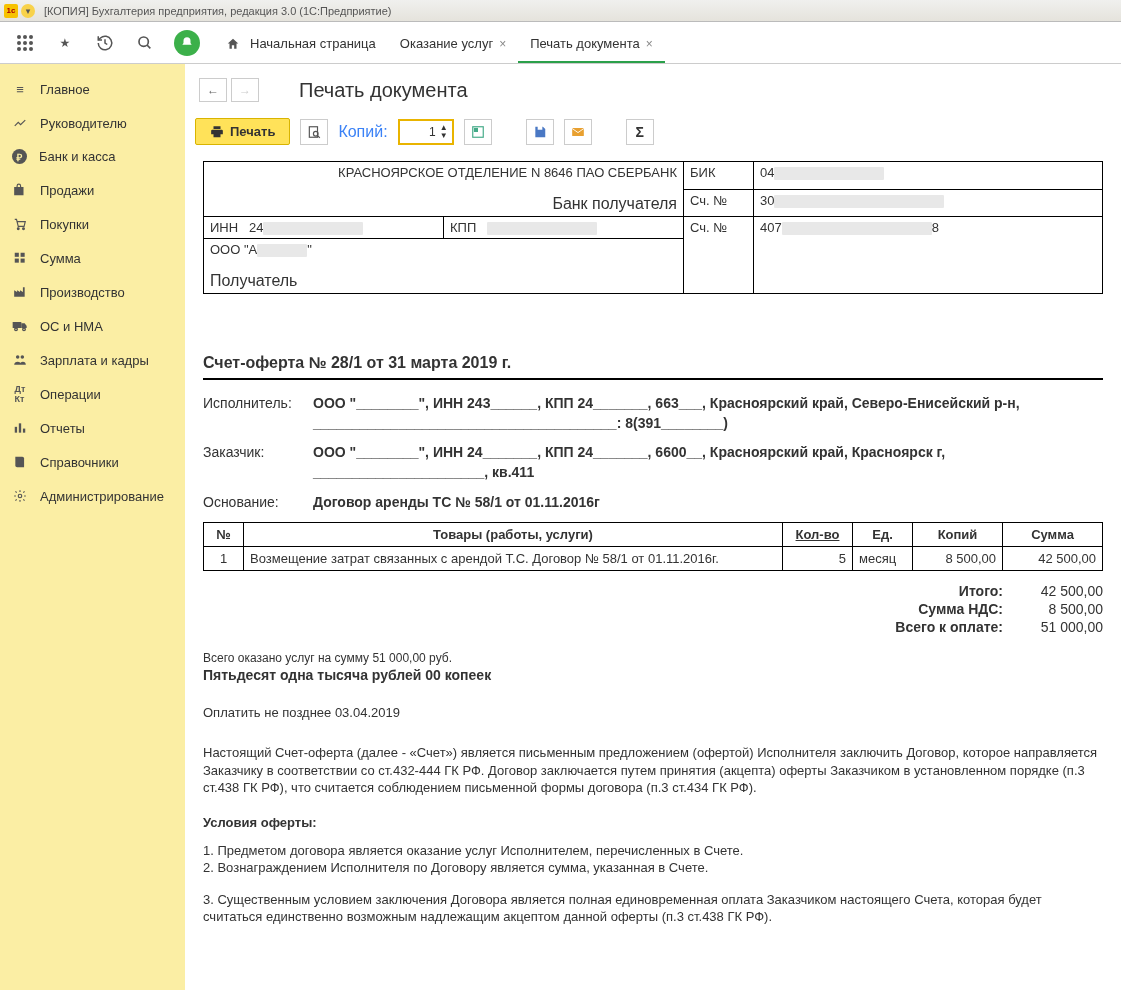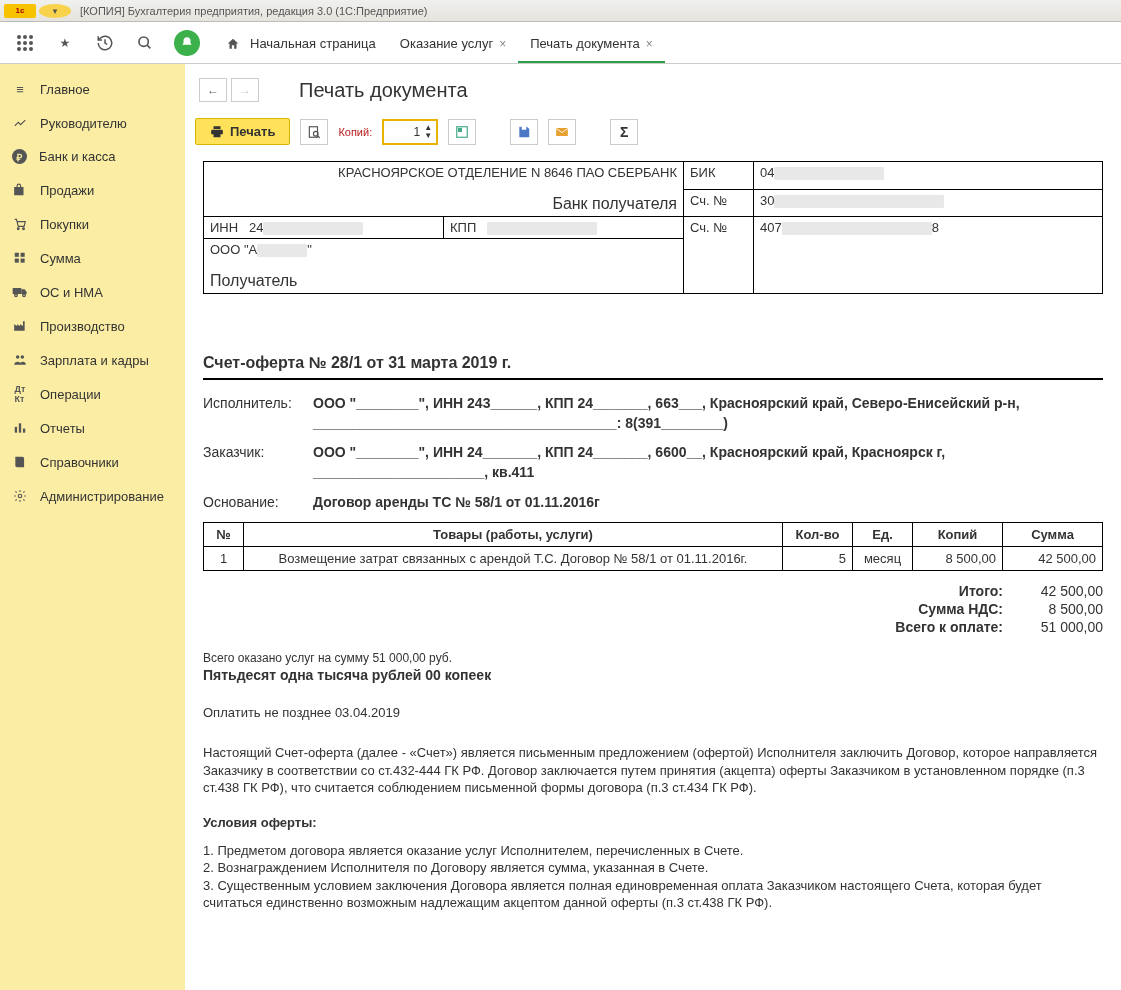--- a/index.html
+++ b/index.html
@@ -1,18 +1,18 @@
 <!DOCTYPE html>
 <html><head>
 <meta charset="utf-8">
 <style>
 * { margin:0; padding:0; box-sizing:border-box; font-family:Arial,sans-serif; }
 body { background:#fff; font-size:12px; color:#333; }
 .titlebar { height:22px; background:linear-gradient(#f0f0ee,#e5e3dc); border-bottom:1px solid #bbb; display:flex; align-items:center; padding:0 4px; font-size:11px; color:#555; }
-.titlebar .ic { width:32px; height:14px; margin-right:3px; display:inline-flex; align-items:center; justify-content:center; }
+.titlebar .ic { width:14px; height:14px; margin-right:3px; display:inline-flex; align-items:center; justify-content:center; }
 .topbar { height:42px; background:#fff; border-bottom:1px solid #ccc; display:flex; align-items:center; }
 .topicons { display:flex; align-items:center; padding:0 6px 0 14px; gap:18px; }
 .topicons .ti { width:22px; height:22px; display:flex; align-items:center; justify-content:center; cursor:pointer; color:#555; }
 .bell { width:26px; height:26px; border-radius:50%; background:#3cb04a; display:flex; align-items:center; justify-content:center; color:#fff; }
 .tabs { display:flex; align-items:flex-end; height:100%; margin-left:8px; }
 .tab { padding:12px 12px 10px; font-size:13px; color:#333; display:flex; align-items:center; gap:6px; cursor:pointer; border-bottom:2px solid transparent; }
 .tab.home svg { margin-right:4px; }
 .tab.active { border-bottom:2px solid #2aa04a; }
 .tab .close { color:#888; font-size:12px; }
 .maingrid { display:flex; height:calc(100vh - 64px); }
@@ -20,36 +20,36 @@
 .sidebar .item { display:flex; align-items:center; padding:9px 12px; font-size:13px; color:#333; cursor:pointer; gap:12px; }
 .sidebar .item .sic { width:16px; height:16px; display:flex; align-items:center; justify-content:center; color:#555; }
 .content { flex:1; background:#fff; overflow:auto; padding:8px 10px 20px 10px; position:relative; }
 .pageheader { display:flex; align-items:center; padding:6px 0 12px 0; }
 .navbtns { display:flex; gap:4px; margin-right:40px; margin-left:4px; }
 .navbtn { width:28px; height:24px; border:1px solid #ccc; background:#fff; display:flex; align-items:center; justify-content:center; cursor:pointer; color:#666; }
 .pagetitle { font-size:20px; color:#333; }
 .toolbar { display:flex; align-items:center; gap:10px; padding:4px 0 12px 0; }
 .printbtn { background:#ffe259; border:1px solid #d9b400; padding:5px 14px; font-size:13px; font-weight:bold; display:flex; align-items:center; gap:6px; cursor:pointer; border-radius:2px; }
 .tbtn { width:28px; height:26px; border:1px solid #ccc; background:#fff; display:flex; align-items:center; justify-content:center; cursor:pointer; }
-.coplabel { font-size:11px; color:#b91c1c; }
+.coplabel { font-size:16px; color:#3b82f6; }
 .copspin { width:56px; height:26px; border:2px solid #e9b400; display:flex; align-items:center; justify-content:flex-end; padding:0 4px; font-size:12px; background:#fff; }
 .doc { padding:4px 8px; }
 .banktbl { width:100%; border-collapse:collapse; font-size:13px; }
 .banktbl td { border:1px solid #000; padding:3px 6px; vertical-align:top; }
 .banktbl .small { font-size:16px; }
 .redact { display:inline-block; background:#e8e8e8; height:13px; vertical-align:middle; border-radius:1px; }
 .invtitle { font-size:16px; font-weight:bold; margin:60px 0 6px 0; }
 .hrline { border:none; border-top:2px solid #000; margin-bottom:14px; }
 .inforow { display:flex; margin-bottom:10px; font-size:14px; line-height:1.4; }
 .inforow .lbl { width:110px; }
 .inforow .val { flex:1; font-weight:bold; }
 .itemstbl { width:100%; border-collapse:collapse; font-size:13px; margin-top:6px; }
 .itemstbl th, .itemstbl td { border:1px solid #000; padding:4px 6px; }
 .itemstbl th { font-weight:bold; text-align:center; }
-.itemstbl td { vertical-align:top;text-align:center; }
+.itemstbl td { vertical-align:top; }
 .totals { margin-top:12px; font-size:14px; text-align:right; }
 .totals div { margin:2px 0; }
 .totals b { display:inline-block; width:140px; text-align:right; }
 .totals span.amt { display:inline-block; width:100px; text-align:right; }
 .sumtext { margin-top:16px; font-size:12px; }
 .sumwords { font-size:14px; font-weight:bold; margin-top:2px; }
 .paytill { font-size:13px; margin-top:22px; }
 .offertext { font-size:13px; margin-top:24px; line-height:1.35; }
 .offerhdr { font-weight:bold; margin-top:18px; font-size:13px; }
 </style>
@@ -159,36 +159,36 @@
             <rect x="3" y="3" width="7" height="7"></rect>
             <rect x="13" y="3" width="7" height="7"></rect>
             <rect x="3" y="13" width="7" height="7"></rect>
             <rect x="13" y="13" width="7" height="7"></rect>
           </svg>
         </span>
         <span>Сумма</span>
       </div>
     <div class="item">
         <span class="sic">
+          <svg width="14" height="14" viewBox="0 0 24 24" fill="#555">
+            <path d="M2 20V9l5 3V9l5 3V9l5 3V4h3v16z"></path>
+          </svg>
+        </span>
+        <span>Производство</span>
+      </div>
+    <div class="item">
+        <span class="sic">
           <svg width="16" height="12" viewBox="0 0 24 16" fill="#555">
             <rect x="1" y="2" width="13" height="9"></rect>
             <path d="M14 4h5l3 4v3h-8z"></path>
             <circle cx="6" cy="13" r="2" fill="#fbeea4" stroke="#555" stroke-width="2"></circle>
             <circle cx="18" cy="13" r="2" fill="#fbeea4" stroke="#555" stroke-width="2"></circle>
           </svg>
         </span>
         <span>ОС и НМА</span>
-      </div>
-    <div class="item">
-        <span class="sic">
-          <svg width="14" height="14" viewBox="0 0 24 24" fill="#555">
-            <path d="M2 20V9l5 3V9l5 3V9l5 3V4h3v16z"></path>
-          </svg>
-        </span>
-        <span>Производство</span>
       </div>
     <div class="item">
         <span class="sic">
           <svg width="14" height="14" viewBox="0 0 24 24" fill="#555">
             <circle cx="8" cy="7" r="3"></circle>
             <circle cx="16" cy="7" r="3"></circle>
             <path d="M2 20c0-3 3-5 6-5s6 2 6 5M12 20c0-3 2-5 5-5s5 2 5 5"></path>
           </svg>
         </span>
         <span>Зарплата и кадры</span>
@@ -320,21 +320,21 @@
       <div class="inforow">
         <div class="lbl">Основание:</div>
         <div class="val">Договор аренды ТС № 58/1 от 01.11.2016г</div>
       </div>
 
       <table class="itemstbl">
         <tbody>
             <tr>
           <th style="width:40px;">№</th>
           <th>Товары (работы, услуги)</th>
-          <th style="width:70px;">Кол-во</th>
+          <th style="width:70px;text-decoration:underline;">Кол-во</th>
           <th style="width:60px;margin-left:10px;">Ед.</th>
           <th style="width:90px;">Копий</th>
           <th style="width:100px;">Сумма</th>
         </tr>
         <tr>
           <td style="text-align:center;">1</td>
           <td>Возмещение затрат связанных с арендой Т.С. Договор № 58/1 от 01.11.2016г.</td>
           <td style="text-align:right;">5</td>
           <td>месяц</td>
           <td style="text-align:right;">8 500,00</td>
@@ -350,17 +350,17 @@
       </div>
 
       <div class="sumtext">Всего оказано услуг на сумму 51 000,00 руб.</div>
       <div class="sumwords">Пятьдесят одна тысяча рублей 00 копеек</div>
       <div class="paytill">Оплатить не позднее 03.04.2019</div>
 
       <div class="offertext">Настоящий Счет-оферта (далее - «Счет») является письменным предложением (офертой) Исполнителя заключить Договор, которое направляется Заказчику в соответствии со ст.432-444 ГК РФ.  Договор заключается путем принятия (акцепта) оферты Заказчиком в установленном порядке (п.3 ст.438 ГК РФ), что считается соблюдением письменной формы договора (п.3 ст.434 ГК РФ).</div>
       <div class="offerhdr">Условия оферты:</div>
       <div class="offertext" style="margin-top:12px;">1. Предметом договора является оказание услуг Исполнителем, перечисленных в Счете.</div>
       <div class="offertext" style="margin-top:0;">2. Вознаграждением Исполнителя по Договору является сумма, указанная в Счете.</div>
-      <div class="offertext" style="margin-top:0;">3. Существенным условием заключения Договора является полная единовременная оплата Заказчиком настоящего Счета, которая будет считаться единственно возможным надлежащим акцептом данной оферты (п.3 ст.438 ГК РФ).</div>
+      <div class="offertext" style="margin-top:14px;">3. Существенным условием заключения Договора является полная единовременная оплата Заказчиком настоящего Счета, которая будет считаться единственно возможным надлежащим акцептом данной оферты (п.3 ст.438 ГК РФ).</div>
     </div>
 
   </div>
 </div>
 
 </body></html>

